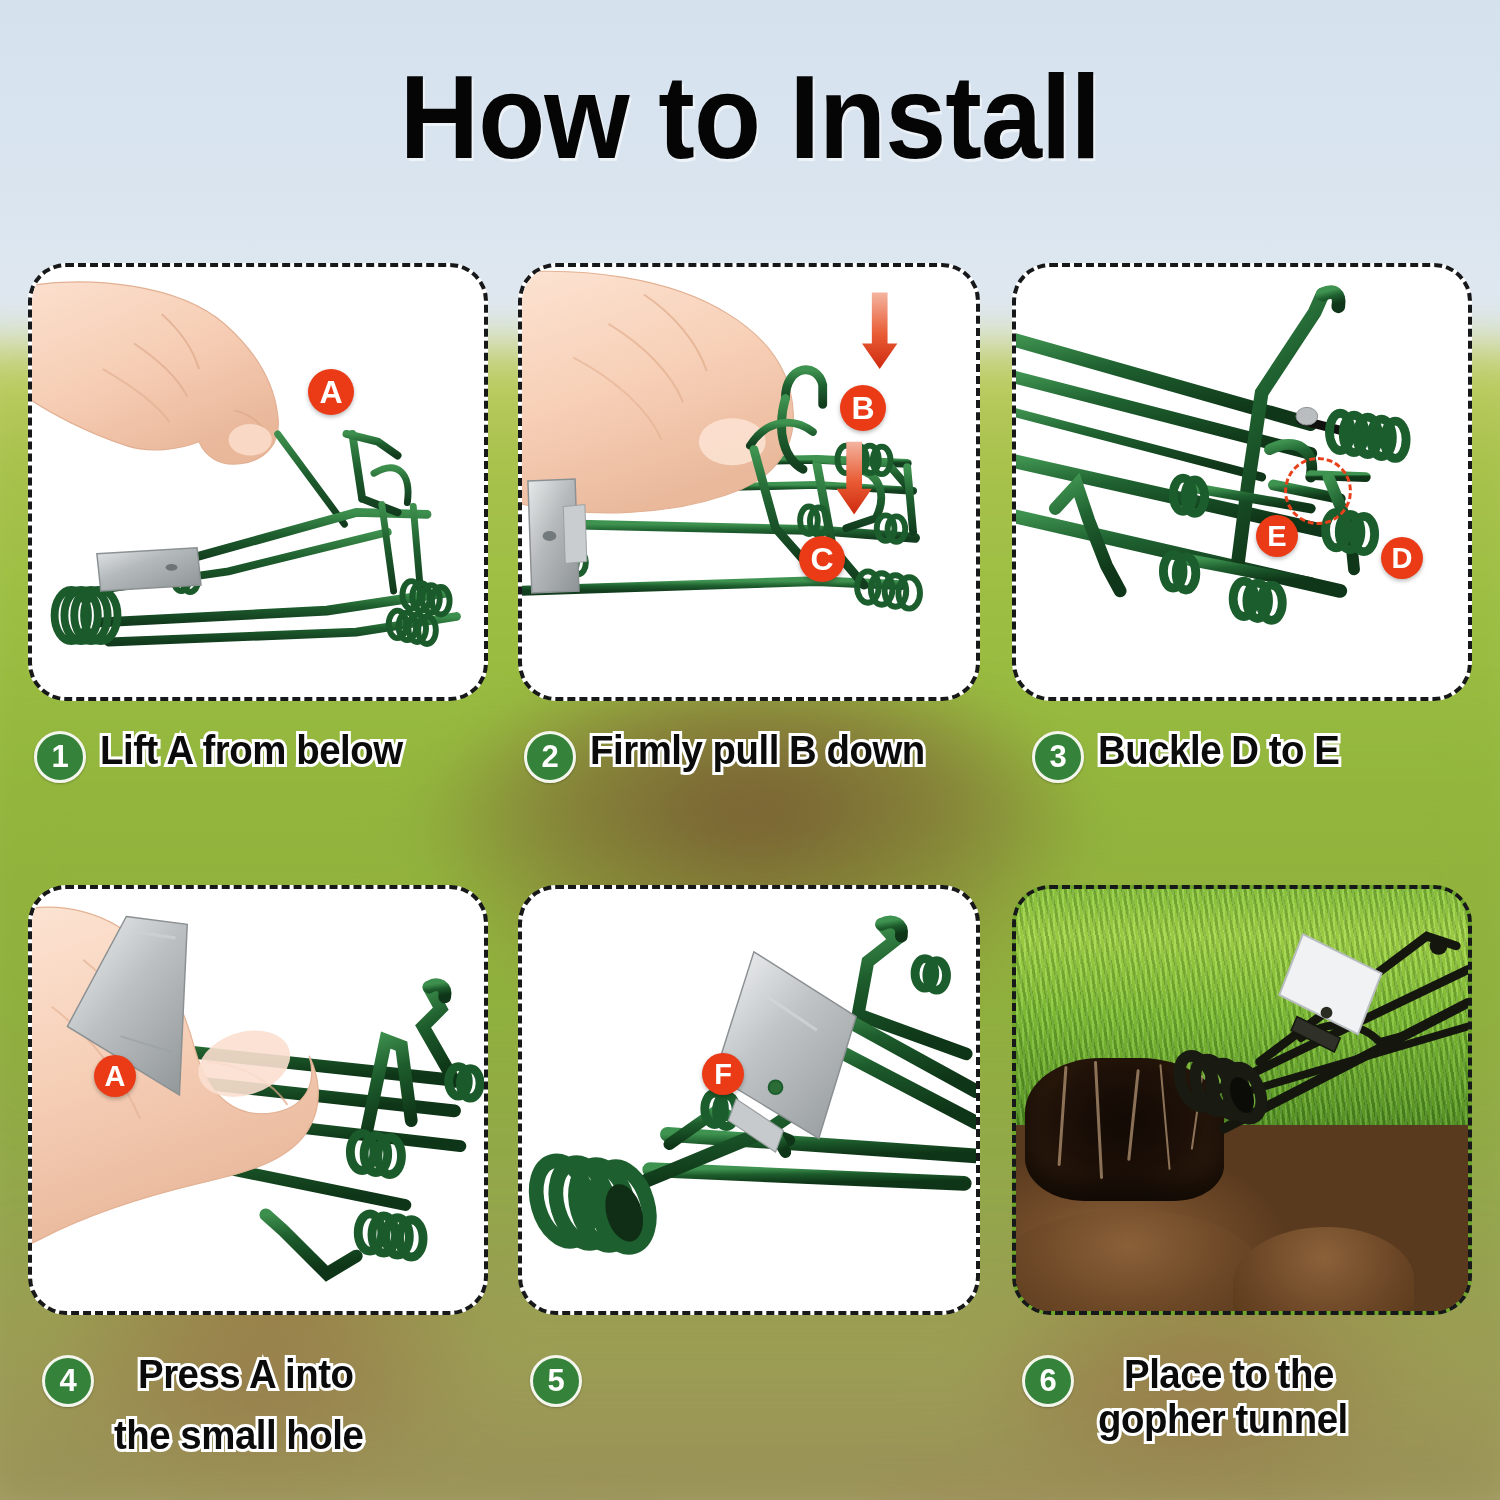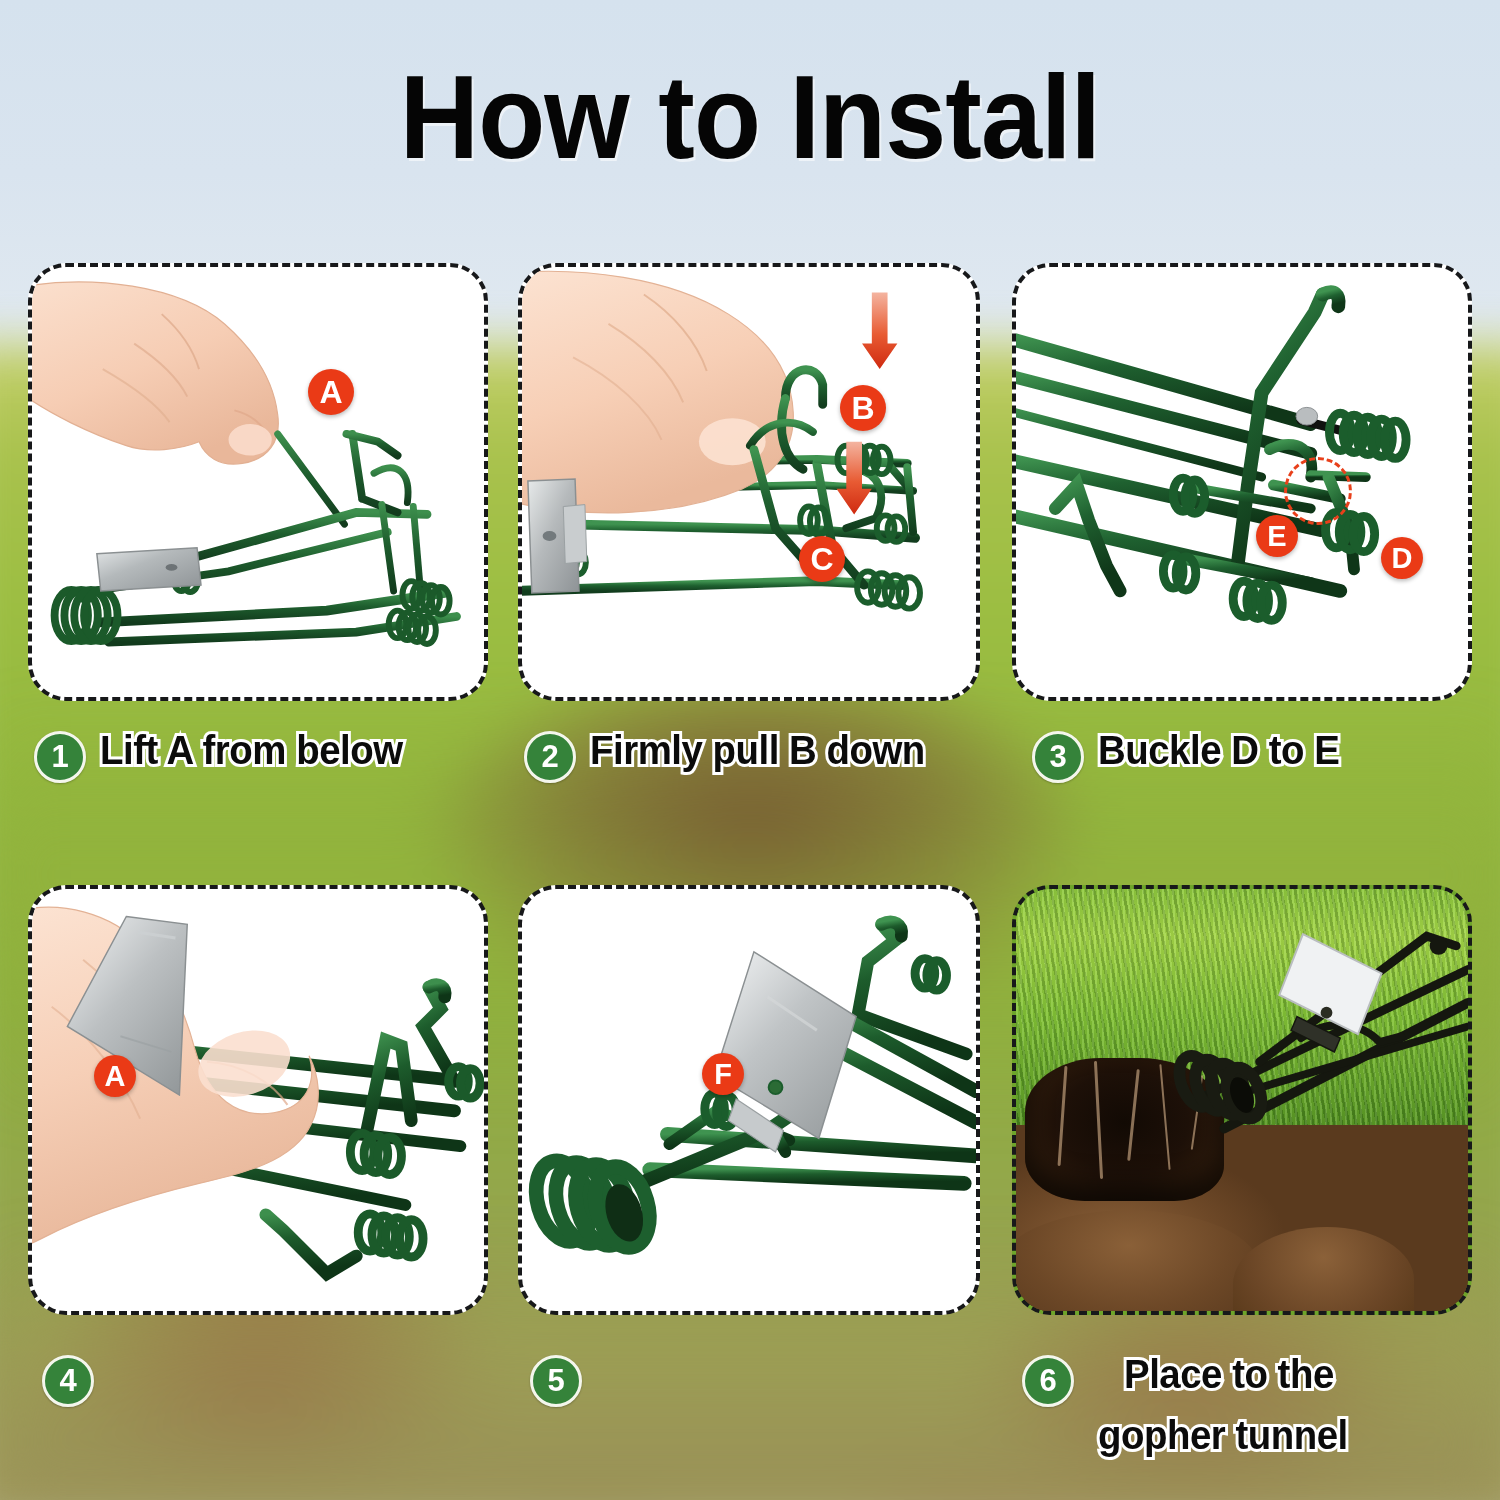--- a/index.html
+++ b/index.html
@@ -541,27 +541,31 @@
     <div class="caption-text">Firmly pull B down</div>
   </div>
 
   <div class="caption" style="left:1032px; top:728px; width:450px;">
     <div class="step-num">3</div>
     <div class="caption-text">Buckle D to E</div>
   </div>
 
   <div class="caption" style="left:42px; top:1352px; width:460px;">
     <div class="step-num">4</div>
+    <div style="display:flex; flex-direction:column; gap:16px; margin-left:30px;">
+      <div class="caption-text c2line">Press A into</div>
+      <div class="caption-text c2line" style="margin-left:-24px;">the small hole</div>
+    </div>
   </div>
 
   <div class="caption" style="left:530px; top:1352px; width:470px;">
     <div class="step-num">5</div>
   </div>
 
   <div class="caption" style="left:1022px; top:1352px; width:460px;">
     <div class="step-num">6</div>
-    <div style="display:flex; flex-direction:column; gap:16px; margin-left:36px;">
+    <div style="display:flex; flex-direction:column; margin-left:36px;">
       <div class="caption-text c2line">Place to the</div>
       <div class="caption-text c2line" style="margin-left:-26px;">gopher tunnel</div>
     </div>
   </div>
 
 </div>
 
 </body></html>

